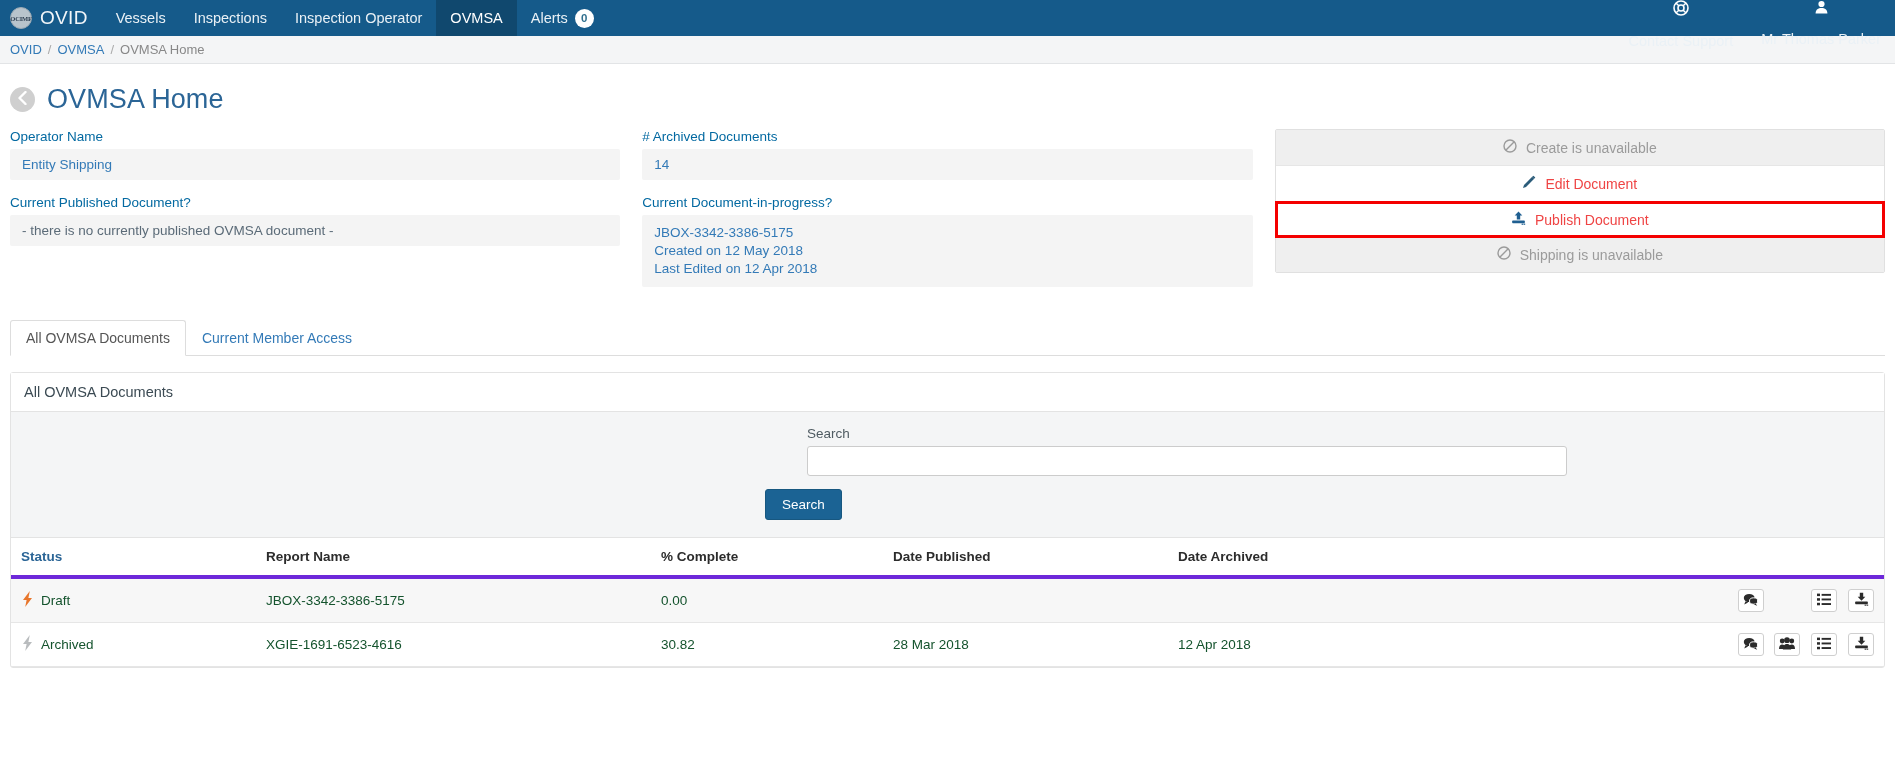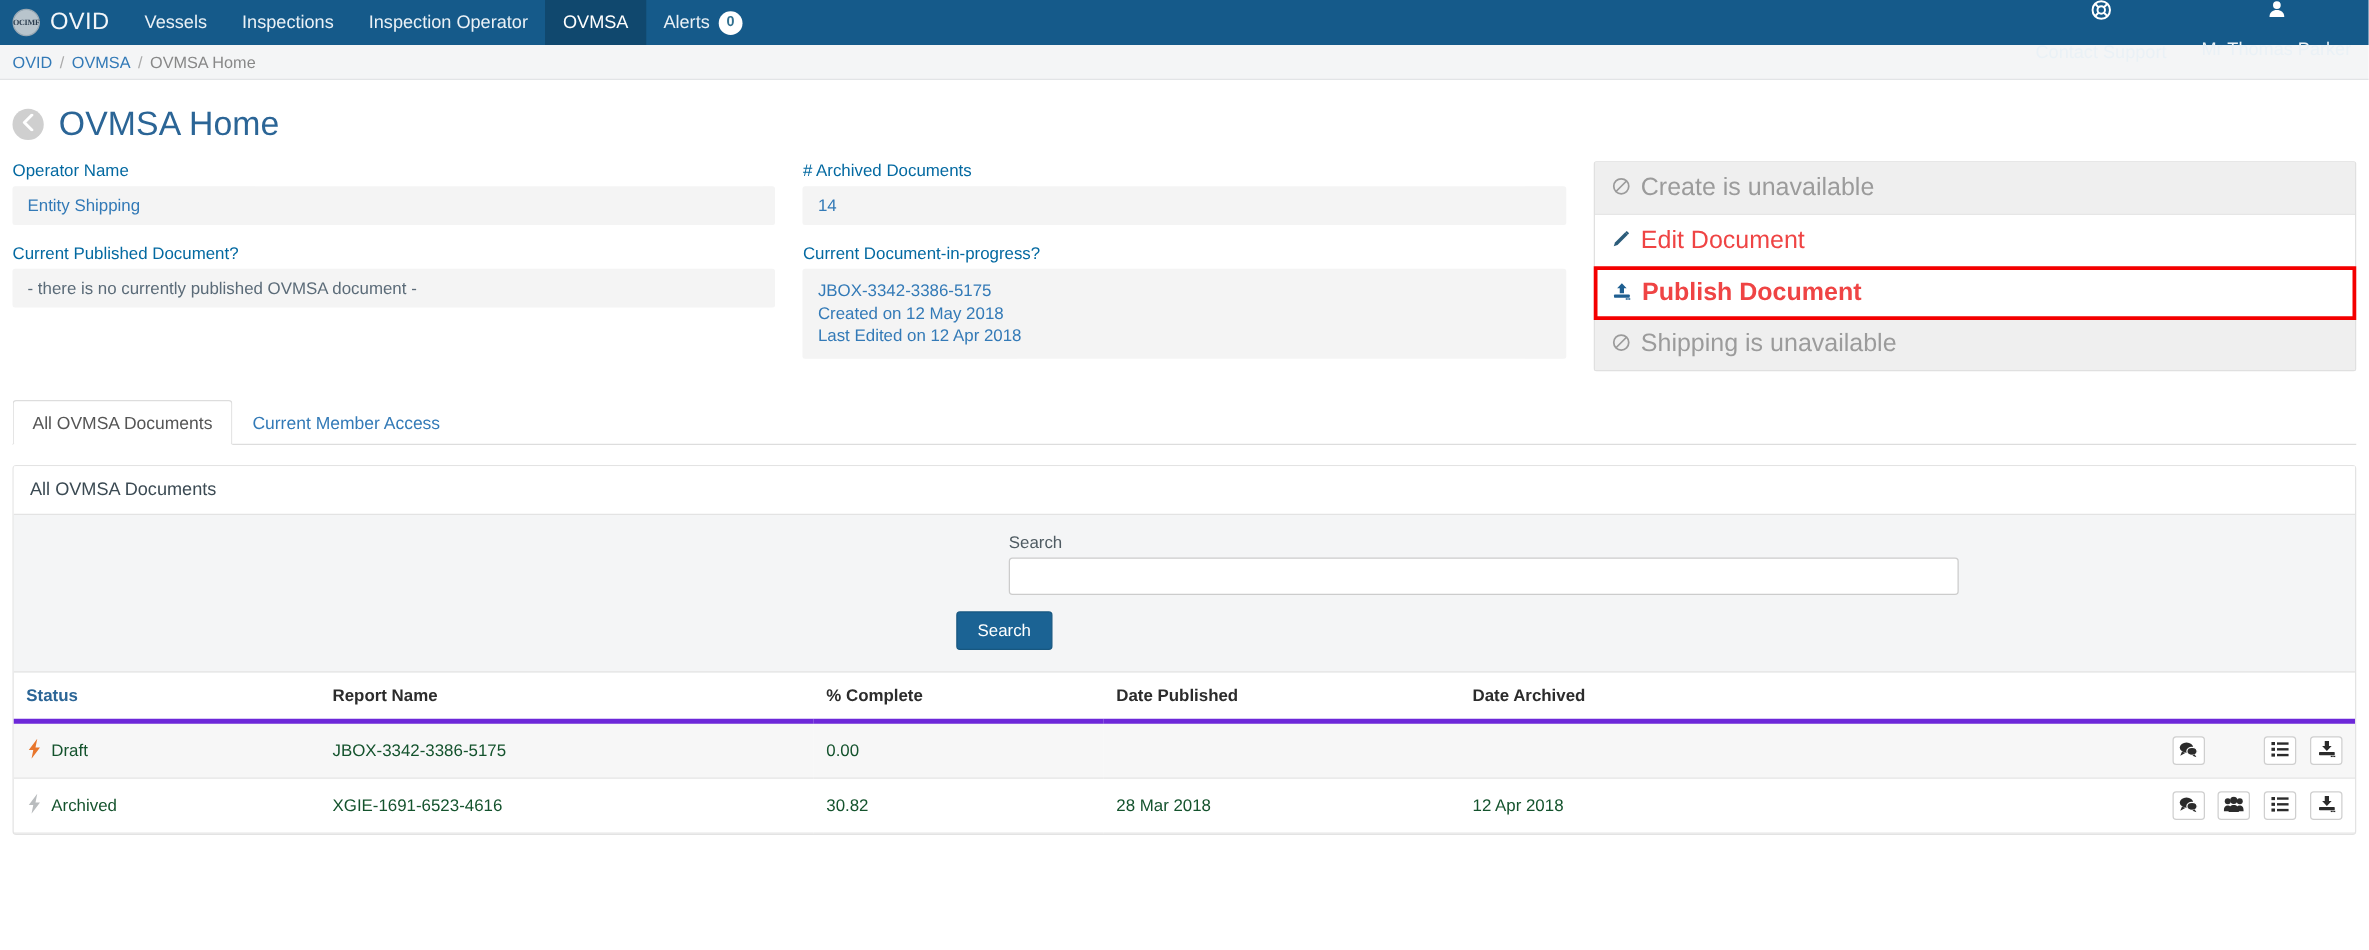--- a/index.html
+++ b/index.html
@@ -121,35 +121,35 @@
     border-radius: 2px;
   }
   .field-box.muted { color: #5b6b78; }
   .field-box.lines { line-height: 1.32; padding: 9px 12px 10px 12px; }
   .field-box .lnk { color: #337ab7; display: block; cursor: pointer; }
 
   
   .actions-list { border: 1px solid #e0e0e0; border-radius: 2px; overflow: visible; }
   .action-row {
     padding: 9px 14px;
-    font-size: 20px;
+    font-size: 14px;
     border-bottom: 1px solid #e6e6e6;
     display: flex; align-items: center; gap: 9px;
     background: #ffffff;
+    justify-content: center;
   }
   .action-row:last-child { border-bottom: none; }
   .action-row.disabled { background: #efefef; color: #9b9b9b; }
   .action-row.enabled { color: #ef4444; cursor: pointer; }
   .action-row.highlight {
     border: 3px solid #f40000;
     position: relative;
     z-index: 3;
     margin: -1px -1px;
     padding: 7px 12px;
-    font-weight: bold;
   }
 
   
   .tabs-wrap { padding: 18px 10px 0 10px; }
   .tabs {
     display: flex;
     border-bottom: 1px solid #dddddd;
     font-size: 14px;
   }
   .tab {

